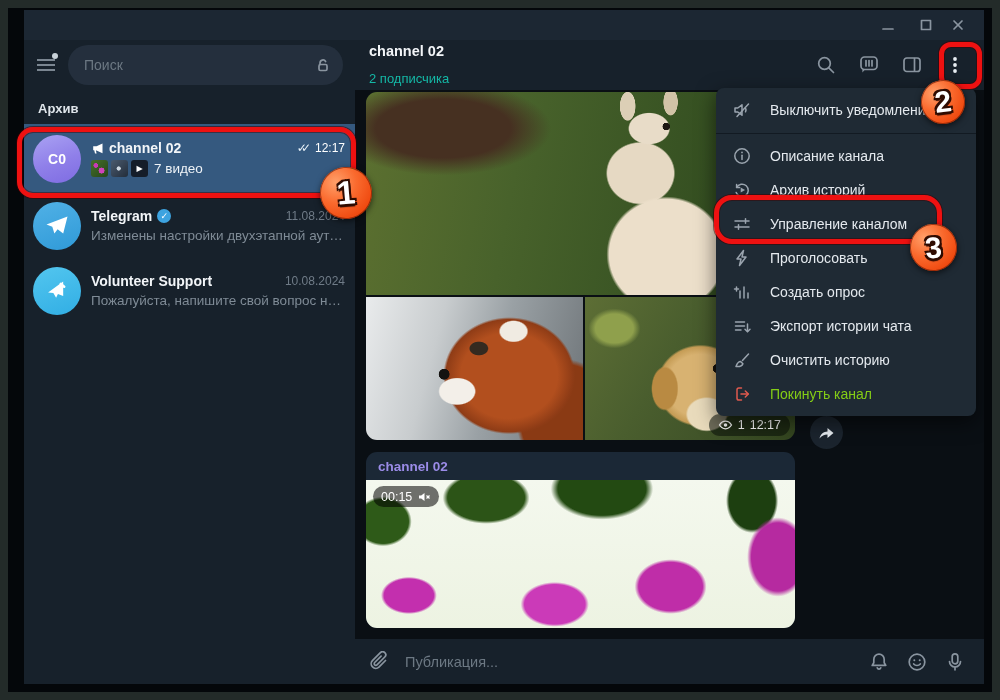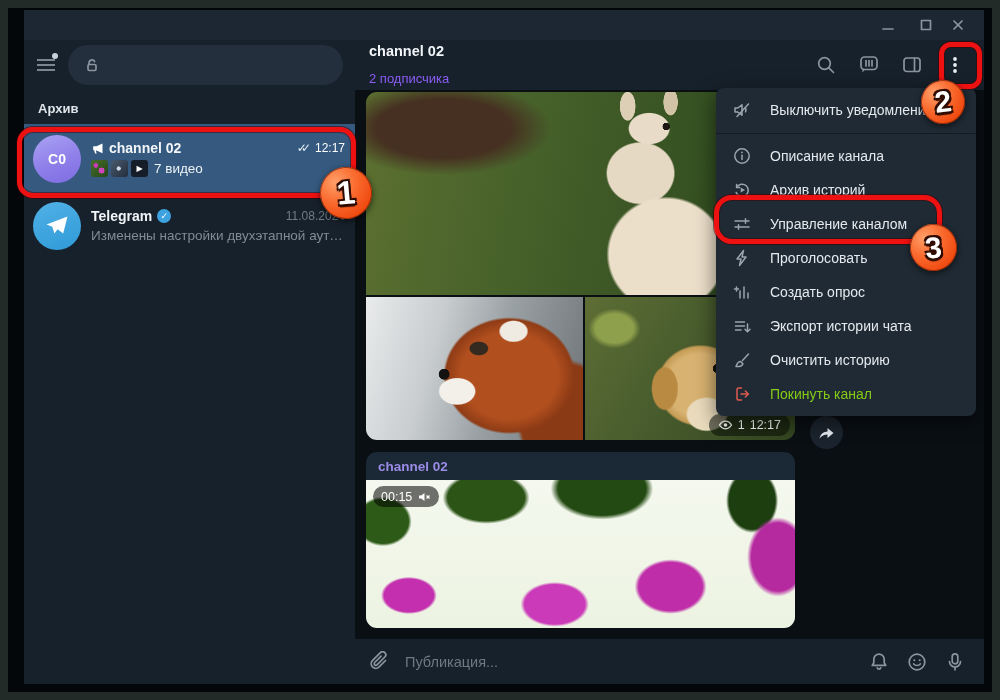--- a/index.html
+++ b/index.html
@@ -54,21 +54,21 @@
     radial-gradient(circle 3px at 45% 50%, #cfd8e2 0 60%, rgba(0,0,0,0) 80%),
     linear-gradient(135deg,#4a5a6e 0%,#232d3a 100%); }
   .th3 { background:#151d29; display:flex; align-items:center; justify-content:center; color:#fff; font-size:8px; }
   .badge-verified { width:14px; height:14px; border-radius:50%; background:#3da3e0; color:#fff; font-size:9px; display:flex; align-items:center; justify-content:center; flex:none; }
 
   
   .chat { flex:1; background:#0a0f14; position:relative; }
   .chat-header { position:absolute; top:0; left:0; right:0; height:50px; background:#17212b; display:flex; align-items:center; padding:0 16px 0 14px; z-index:5; }
   .ch-titles { line-height:1.15; }
   .ch-title { color:#f2f5f8; font-size:14.5px; font-weight:bold; }
-  .ch-sub { color:#8b5cf6; font-size:13px; margin-top:13px; }
+  .ch-sub { color:#14b8a6; font-size:13px; margin-top:13px; }
   .ch-icons { margin-left:auto; display:flex; align-items:center; gap:17px; }
   .hicon { width:26px; height:26px; display:flex; align-items:center; justify-content:center; }
 
   .album { position:absolute; left:11px; top:52px; width:429px; border-radius:11px; overflow:hidden; z-index:2; }
   .ph { position:relative; }
   .ph-rabbit { width:429px; height:203px; background:
       radial-gradient(ellipse 13px 24px at 61% 7%, #dccfb6 0 58%, rgba(0,0,0,0) 62%),
       radial-gradient(ellipse 12px 22px at 71% 5%, #d2c3a7 0 58%, rgba(0,0,0,0) 62%),
       radial-gradient(circle 4px at 70% 17%, #1c1713 0 88%, rgba(0,0,0,0) 100%),
       radial-gradient(ellipse 34px 26px at 66% 18%, #e8dcc8 0 58%, rgba(0,0,0,0) 62%),
@@ -176,20 +176,21 @@
 
     <div class="app">
 
       <div class="sidebar">
         <div class="side-top">
           <div class="hamburger">
             <div class="bars"></div>
             <div class="dot"></div>
           </div>
           <div class="search-pill">
+            <input type="text" placeholder="Поиск" style="">
             <span>
               <svg width="16" height="16">
                   <path class="st" d="M5 7.5V6a3 3 0 0 1 5.6-1.5"></path>
                   <rect class="st" x="4" y="7.5" width="8" height="6" rx="1.4"></rect>
                 </svg>
             </span>
           </div>
         </div>
         <div class="section-label">Архив</div>
 
@@ -232,20 +233,37 @@
               <span class="ci-name">Telegram</span>
               <span class="badge-verified">✓</span>
               <span class="ci-right">
                   <span class="ci-date">11.08.2024</span>
                 </span>
             </div>
             <div class="ci-preview">Изменены настройки двухэтапной ауте...</div>
           </div>
         </div>
 
+        <div class="chat-item">
+          <div class="avatar av-vs">
+            <svg width="26" height="26">
+                <path d="M21 5L4 12.5l5 1.7 1.7 5.3 2.6-3.4 4.7 3.2z" fill="#ffffff" transform="rotate(-12 13 13)"></path>
+                <rect x="15" y="6" width="7" height="2.6" rx="1.3" fill="#ffffff" transform="rotate(40 18.5 7.3)"></rect>
+              </svg>
+          </div>
+          <div class="ci-main">
+            <div class="ci-row">
+              <span class="ci-name">Volunteer Support</span>
+              <span class="ci-right">
+                  <span class="ci-date">10.08.2024</span>
+                </span>
+            </div>
+            <div class="ci-preview">Пожалуйста, напишите свой вопрос но...</div>
+          </div>
+        </div>
       </div>
 
       <div class="chat">
         <div class="chat-header">
           <div class="ch-titles">
             <div class="ch-title">channel 02</div>
             <div class="ch-sub">2 подписчика</div>
           </div>
           <div class="ch-icons">
             <div class="hicon">

